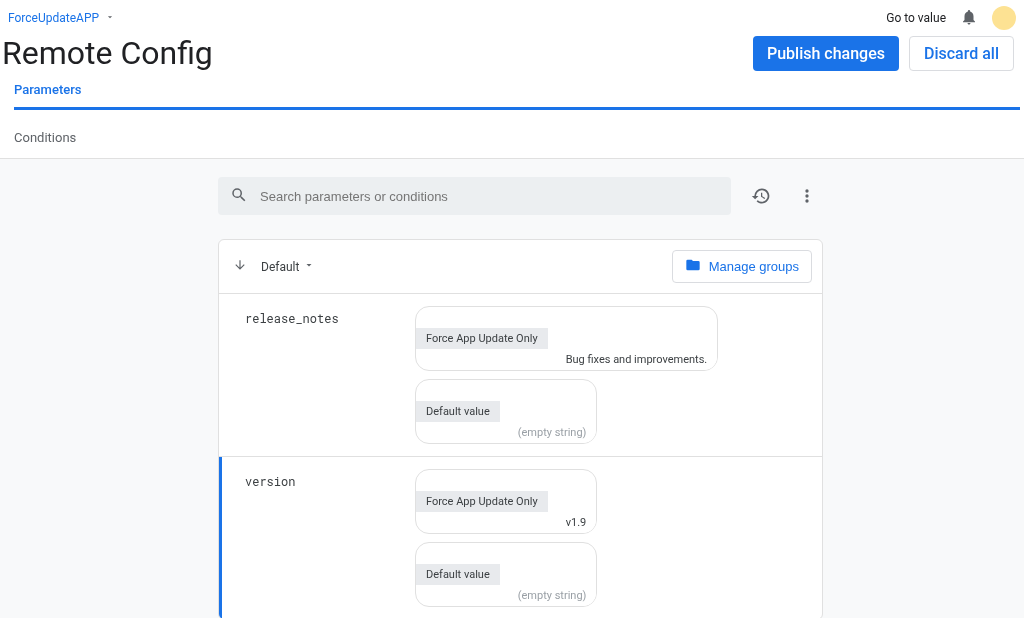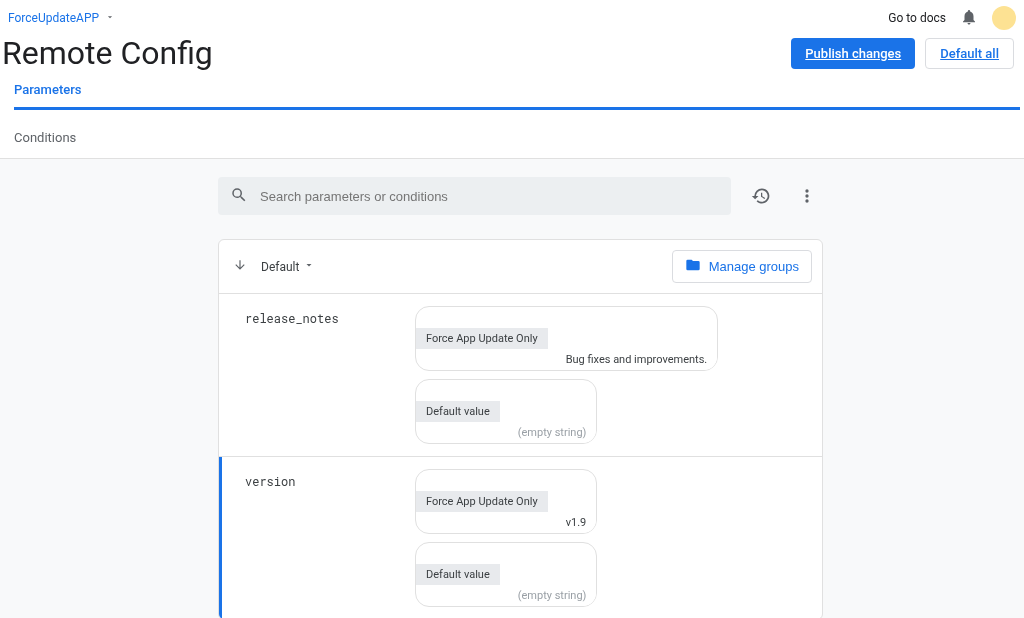--- a/index.html
+++ b/index.html
@@ -54,27 +54,26 @@
       font-weight: 400;
       color: #202124;
       margin-left: 0;
     }
     .header-actions {
       display: flex;
       gap: 10px;
     }
     .btn {
       font-family: "Google Sans", Roboto, Arial, sans-serif;
-      font-size: 13px;
+      font-size: 16px;
       font-weight: 500;
       border-radius: 4px;
       padding: 7px 14px;
       cursor: pointer;
       border: none;
-      text-decoration: underline;
     }
     .btn-primary {
       background: #1a73e8;
       color: #fff;
     }
     .btn-outline {
       background: #fff;
       color: #1a73e8;
       border: 1px solid #dadce0;
     }
@@ -254,35 +253,35 @@
 <div class="topbar">
   <div class="project-switch">
     <span>ForceUpdateAPP</span>
     <span>
       <svg width="10" height="10" viewBox="0 0 24 24">
           <path d="M7 10l5 5 5-5z"></path>
         </svg>
     </span>
   </div>
   <div class="top-right">
-    <a href="#" class="docs-link">Go to docs</a>
+    <a href="#" class="docs-link">Go to value</a>
     <span class="bell-icon">
       <svg width="18" height="18" viewBox="0 0 24 24">
           <path d="M12 22c1.1 0 2-.9 2-2h-4c0 1.1.9 2 2 2zm6-6V11c0-3.07-1.63-5.64-4.5-6.32V4a1.5 1.5 0 10-3 0v.68C7.63 5.36 6 7.92 6 11v5l-2 2v1h16v-1l-2-2z"></path>
         </svg>
     </span>
     <div class="avatar"></div>
   </div>
 </div>
 
 <div class="header-row">
   <h1 class="page-title">Remote Config</h1>
   <div class="header-actions">
     <button class="btn btn-primary">Publish changes</button>
-    <button class="btn btn-outline">Default all</button>
+    <button class="btn btn-outline">Discard all</button>
   </div>
 </div>
 
 <div class="tabs">
   <div class="tab active">Parameters</div>
   <div class="tab">Conditions</div>
 </div>
 
 <div class="content-area">
   <div class="center-col">

